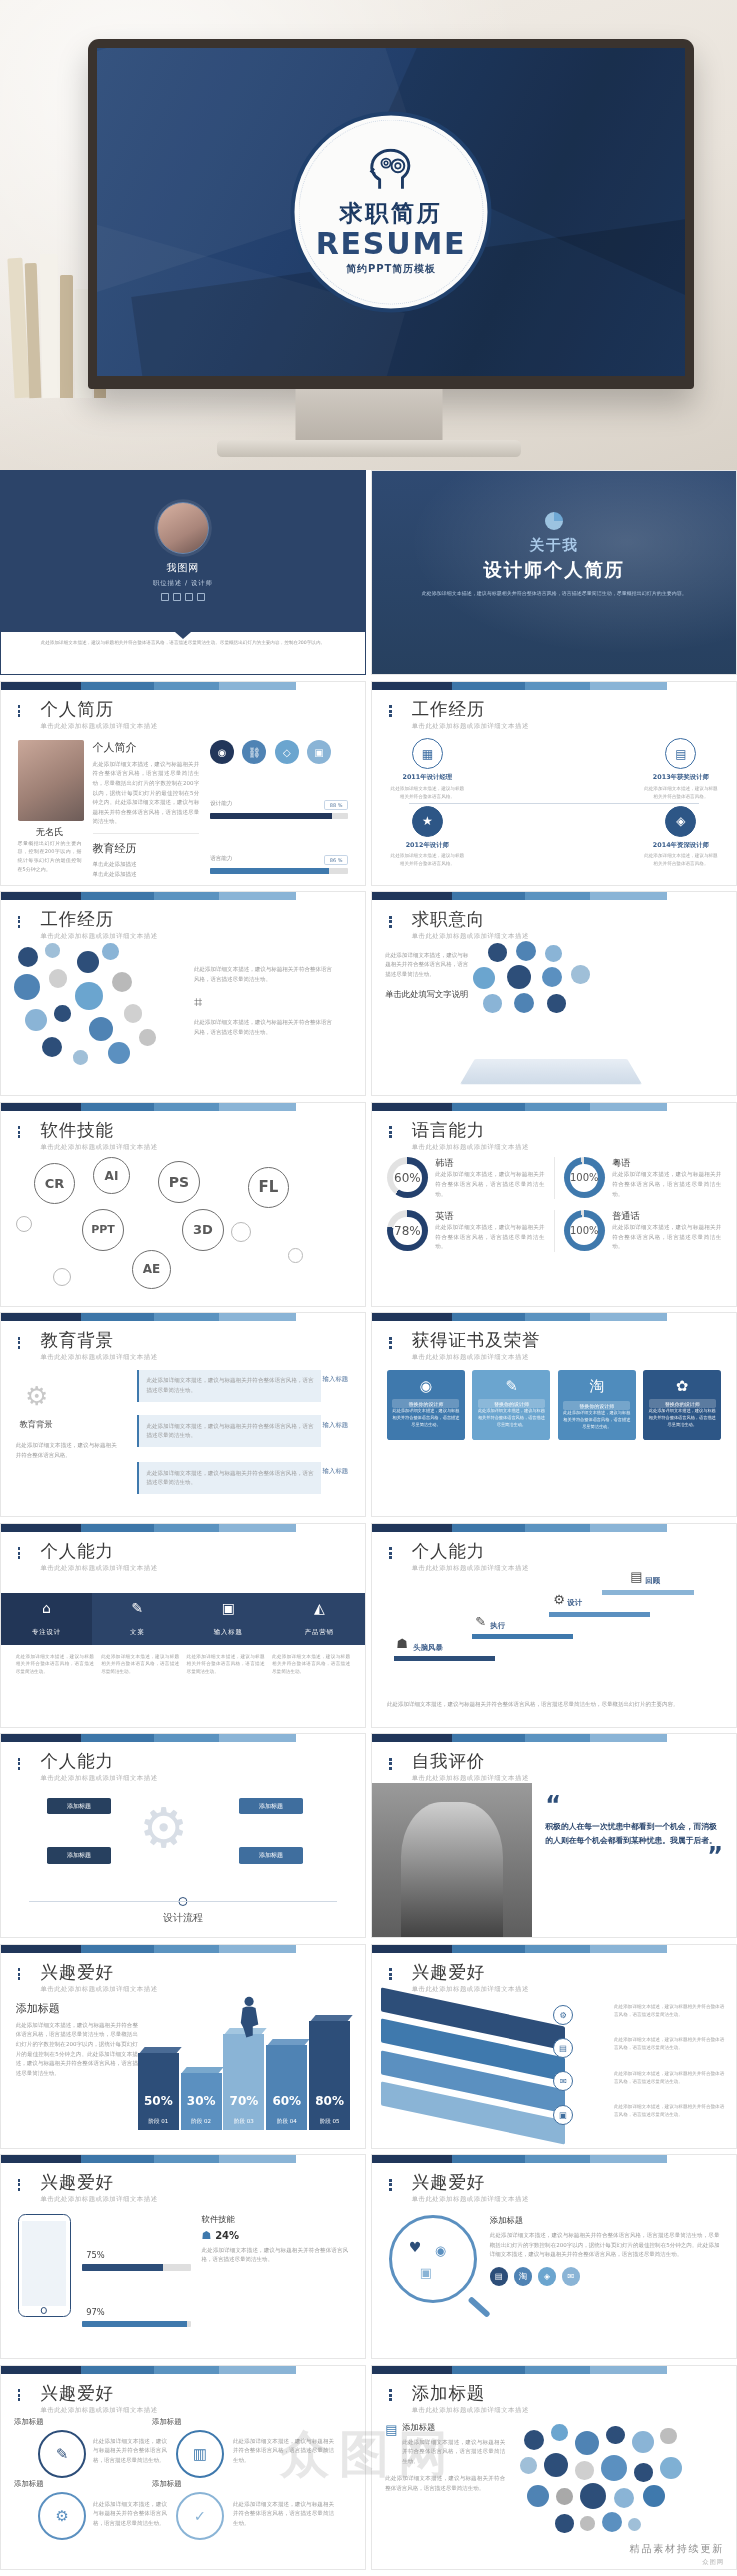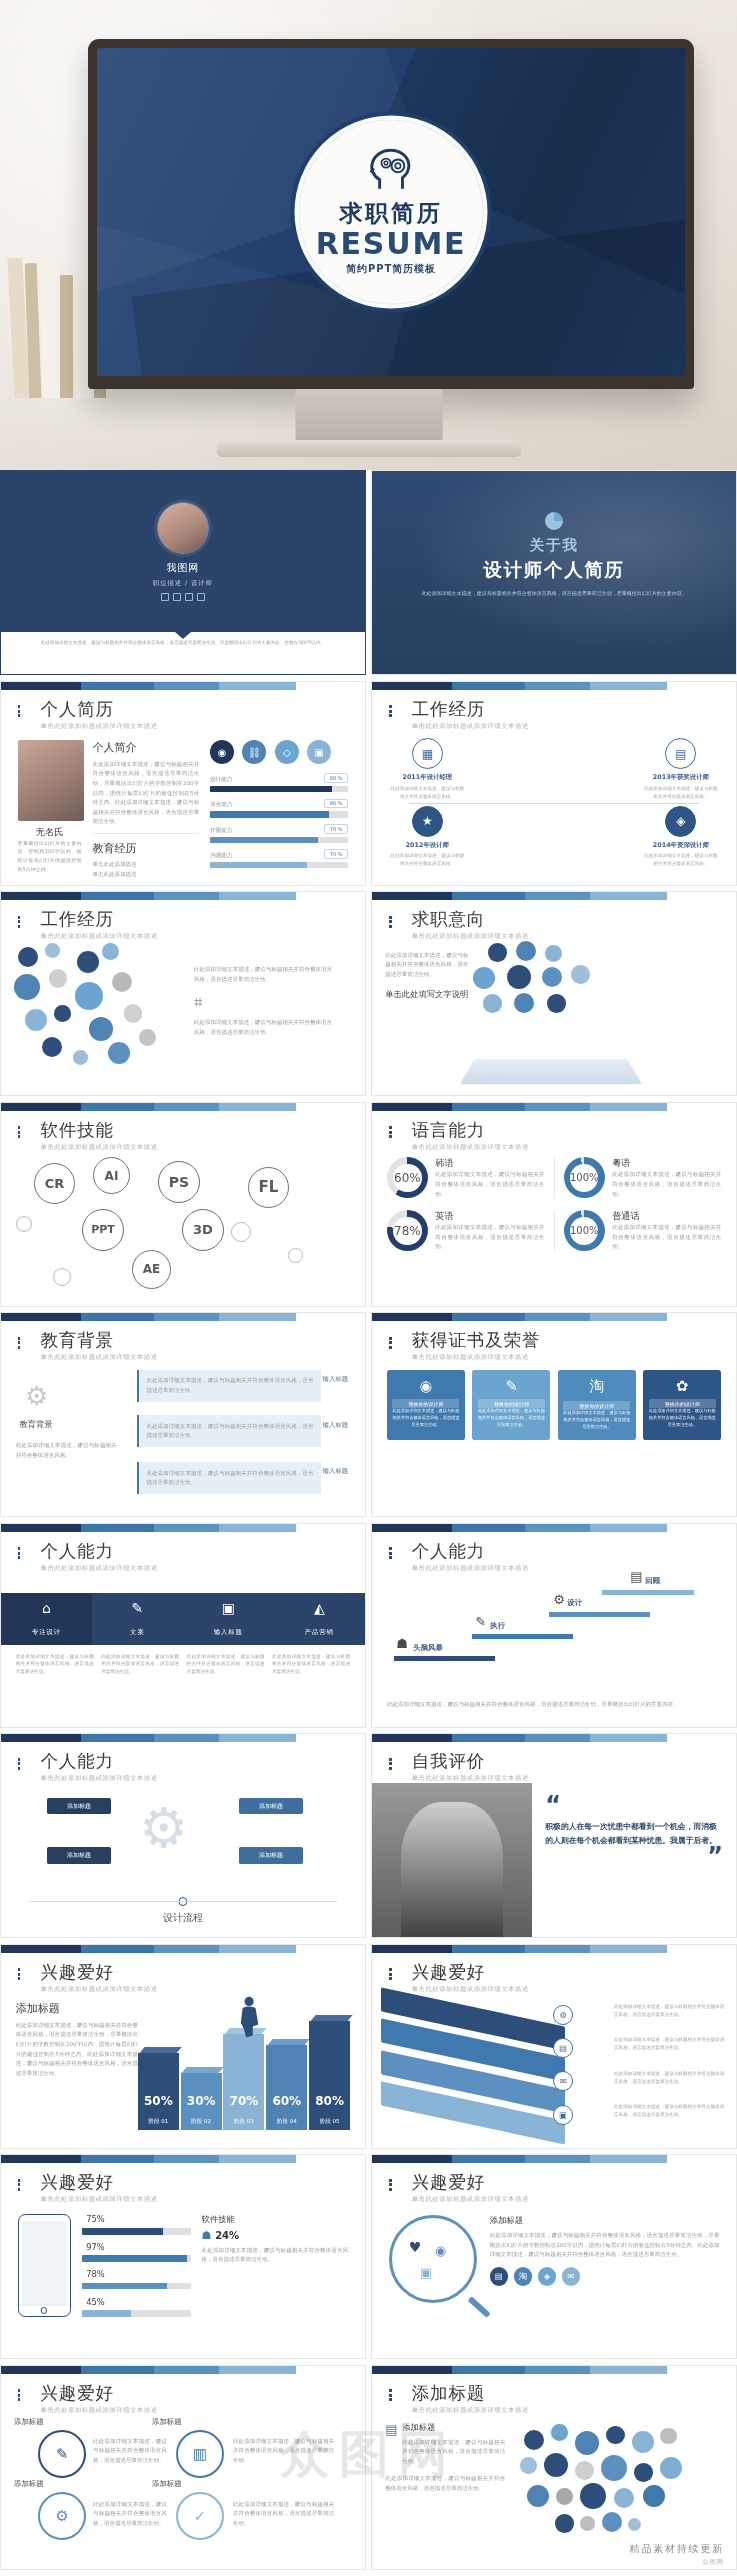--- a/index.html
+++ b/index.html
@@ -90,22 +90,22 @@
   .p.tiny { font-size:5px; }
   .rule { height:0.9px; background:#e9e9e9; margin:6.4px 0; }
 
   .photo { width:57px; height:72px; border-radius:1.8px;
      background:linear-gradient(150deg,#caa89a,#9d7f74 55%,#6d5c58); }
   .photo.sq { width:66px; height:81px; }
   .cap { font-size:9.2px; color:#333; text-align:center; margin-top:4.6px; }
 
   .bars { width:138px; }
   .barrow { margin-bottom:6.4px; }
-  .barlbl { display:flex; justify-content:space-between; align-items:flex-end;
-     font-size:5.5px; color:#8d8d8d; margin-bottom:2.8px; }
+  .barlbl { display:flex; justify-content:space-between; align-items:flex-start;
+     font-size:5.5px; color:#8d8d8d; margin-bottom:2.8px;margin-top:36px; }
   .pct { border:0.9px solid #c6d5e6; color:#54779e; font-size:5px;
      padding:0.9px 4.6px; border-radius:1.8px; }
   .track { height:6.4px; background:#dfdfdf; border-radius:0.9px; overflow:hidden; }
   .fill { height:100%; display:block; }
 
   .circ-ic { width:24px; height:24px; border-radius:50%; display:flex;
     align-items:center; justify-content:center; color:#fff; font-size:10px; }
   .ic-row { display:flex; gap:8.3px; margin-bottom:9.2px; }
 
   

